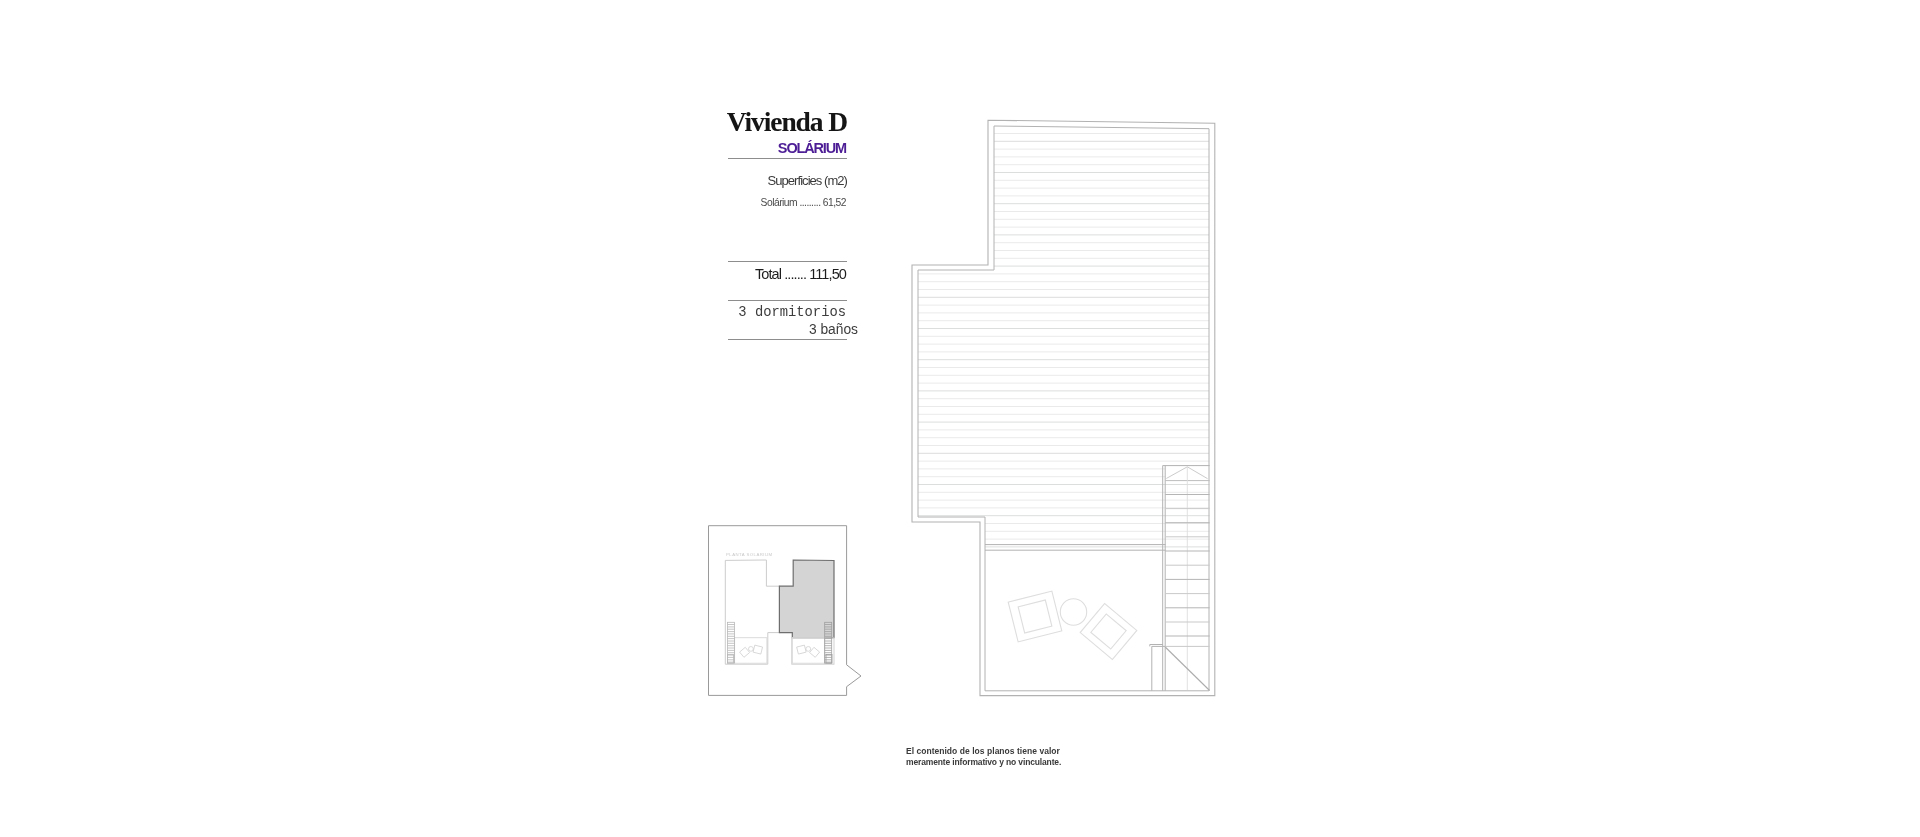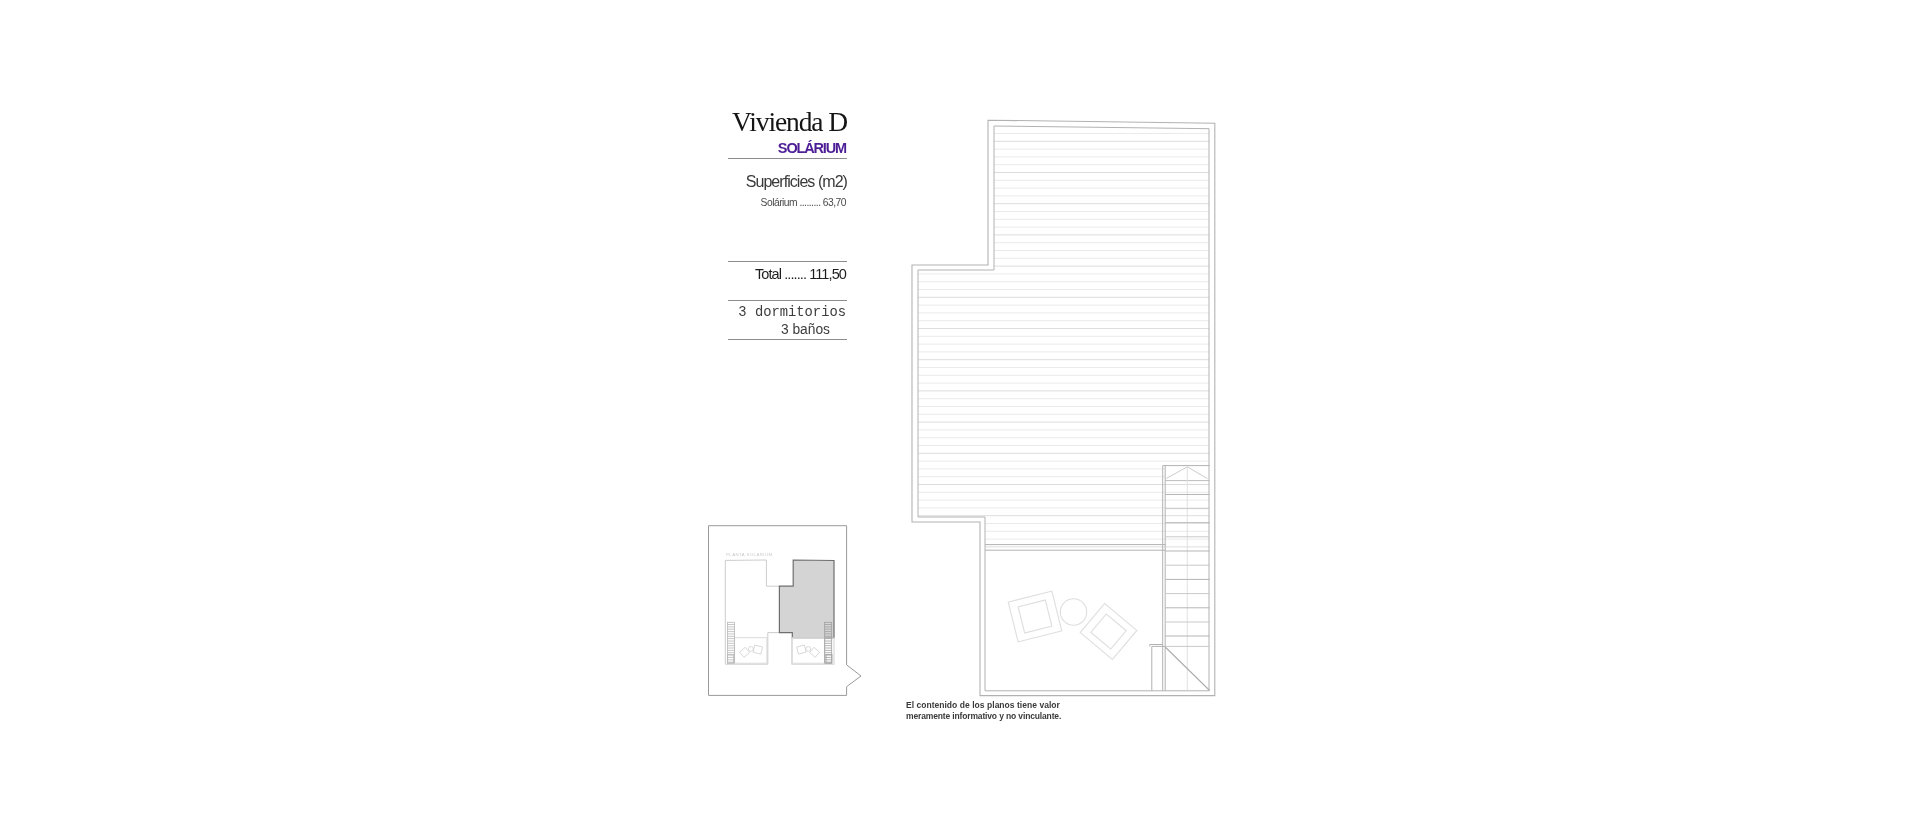--- a/index.html
+++ b/index.html
@@ -3,43 +3,43 @@
 <meta charset="utf-8">
 <style>
   html,body{margin:0;padding:0;background:#ffffff;width:1920px;height:837px;overflow:hidden;}
   .abs{position:absolute;}
   .rt{text-align:right;}
   body{font-family:"Liberation Sans",sans-serif;}
 </style>
 </head>
 <body>
 
-<div class="abs rt" style="left:700px;top:106px;width:147px;font-family:'Liberation Serif',serif;font-size:27.5px;font-weight:400;color:#151515;letter-spacing:-1.1px;">Vivienda D</div>
+<div class="abs rt" style="left:700px;top:106px;width:147px;font-family:'Liberation Serif',serif;font-size:27.5px;font-weight:700;color:#151515;letter-spacing:-1.1px;">Vivienda D</div>
 
 <div class="abs rt" style="left:700px;top:140px;width:146px;font-size:14.5px;font-weight:bold;color:#4c1d95;letter-spacing:-1.15px;">SOLÁRIUM</div>
 
 <div class="abs" style="left:727.5px;top:157.5px;width:119px;height:1px;background:#8d8d8d;"></div>
 
-<div class="abs rt" style="left:700px;top:172.5px;width:147px;font-size:16px;color:#3a3a3a;letter-spacing:-0.95px;">Superficies (m2)</div>
+<div class="abs rt" style="left:700px;top:172.5px;width:147px;font-size:13px;color:#3a3a3a;letter-spacing:-0.95px;">Superficies (m2)</div>
 
-<div class="abs rt" style="left:700px;top:196.5px;width:146px;font-size:10.3px;color:#4a4a4a;letter-spacing:-0.52px;">Solárium ......... 63,70</div>
+<div class="abs rt" style="left:700px;top:196.5px;width:146px;font-size:10.3px;color:#4a4a4a;letter-spacing:-0.52px;">Solárium ......... 61,52</div>
 
 <div class="abs" style="left:727.5px;top:260.5px;width:119px;height:1px;background:#8d8d8d;"></div>
 
 <div class="abs rt" style="left:700px;top:265.5px;width:146px;font-size:14.5px;font-weight:normal;color:#1d1d1d;letter-spacing:-0.9px;">Total ....... 111,50</div>
 
 <div class="abs" style="left:727.5px;top:299.5px;width:119px;height:1px;background:#8d8d8d;"></div>
 
 <div class="abs rt" style="left:700px;top:304.5px;width:146px;font-size:13.8px;color:#3c3c3c;font-family:Liberation Mono, monospace;">3 dormitorios</div>
 
-<div class="abs rt" style="left:684px;top:321.5px;width:146px;font-size:13.8px;color:#3c3c3c;">3 baños</div>
+<div class="abs rt" style="left:712px;top:321.5px;width:146px;font-size:13.8px;color:#3c3c3c;">3 baños</div>
 
 <div class="abs" style="left:727.5px;top:338.5px;width:119px;height:1px;background:#8d8d8d;"></div>
 
-<div class="abs" style="left:906px;top:700px;width:220px;font-size:8.5px;line-height:11.4px;color:#3a3a3a;font-weight:bold;white-space:nowrap;"><span id="d1" style="word-spacing:0.2px;letter-spacing:0px;">El contenido de los planos tiene valor</span><br><span id="d2" style="word-spacing:0.05px;letter-spacing:-0.15px;">meramente informativo y no vinculante.</span></div>
+<div class="abs" style="left:906px;top:746px;width:220px;font-size:8.5px;line-height:11.4px;color:#3a3a3a;font-weight:bold;white-space:nowrap;"><span id="d1" style="word-spacing:0.2px;letter-spacing:0px;">El contenido de los planos tiene valor</span><br><span id="d2" style="word-spacing:0.05px;letter-spacing:-0.15px;">meramente informativo y no vinculante.</span></div>
 
 <svg class="abs" style="left:0;top:0;" width="1920" height="837" viewBox="0 0 1920 837">
   <defs>
     <clipPath id="deckclip">
       <path d="M994,126 L1209,128.5 L1209,465.5 L1165.5,465.5 L1165.5,550.2 L985,550.2 L985,517 L918,517 L918,270 L994,270 Z"></path>
       <rect x="1165.5" y="482" width="44" height="68"></rect>
     </clipPath>
   </defs>
 
   <g clip-path="url(#deckclip)" stroke-width="1">

